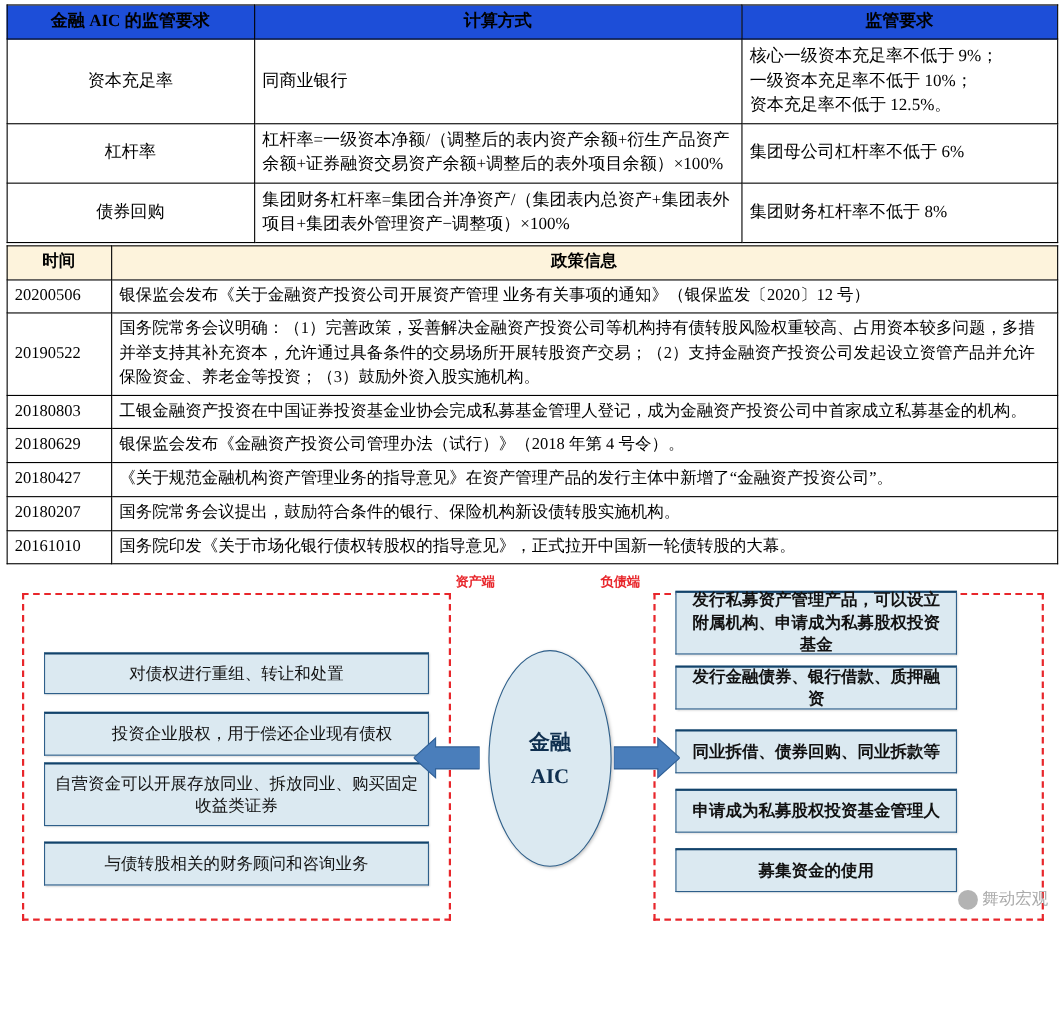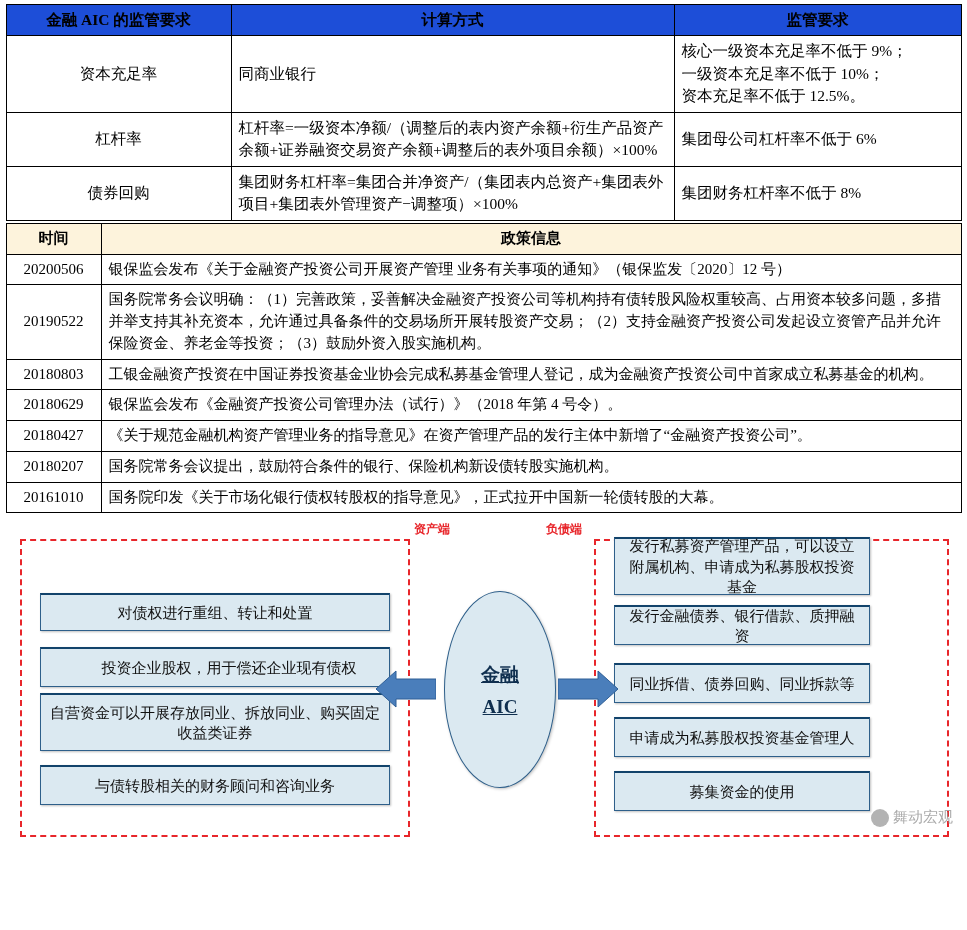--- a/index.html
+++ b/index.html
@@ -36,21 +36,21 @@
     text-align: left;
   }
   .hdr {
     background: #1d4ed8;
     font-weight: bold;
     text-align: center;
   }
   .ctr { text-align: center; }
   .tbl2 { margin-top: 2px; }
   .tbl2 td { font-size: 15px; }
-  .date-cell { text-align: center; white-space: nowrap; margin-left: 33px; }
+  .date-cell { white-space: nowrap; margin-left: 33px; }
   .policy-hdr { background: #fdf3dc; font-weight: bold; text-align: center; }
 
   
   .diagram {
     position: relative;
     width: 955px;
     height: 320px;
     margin: 8px auto 0 auto;
   }
   .dash-box {
@@ -90,40 +90,39 @@
     font-size: 15px;
     line-height: 1.35;
     text-align: center;
     display: flex;
     align-items: center;
     justify-content: center;
     padding: 2px 8px;
     box-shadow: 1px 1px 2px rgba(0,0,0,0.25);
   }
   .nl { left: 34px; width: 350px; }
-  .nr { left: 608px; width: 256px; }
+  .nr { left: 608px; width: 256px; font-weight: bold; }
 
   .center-oval {
     position: absolute;
     left: 438px;
     top: 70px;
     width: 110px;
     height: 195px;
     border-radius: 50%;
     background: #dbe9f1;
     border: 1px solid #2e5f8a;
     display: flex;
     flex-direction: column;
     align-items: center;
     justify-content: center;
     font-size: 19px;
     font-weight: bold;
     color: #0f2f4f;
     box-shadow: 1px 1px 3px rgba(0,0,0,0.25);
-    text-decoration: underline;
   }
   .center-oval span { display: block; margin: 4px 0; }
 
   .arrow {
     position: absolute;
     top: 148px;
     width: 60px;
     height: 40px;
   }
   .arrow-left { left: 370px; }

